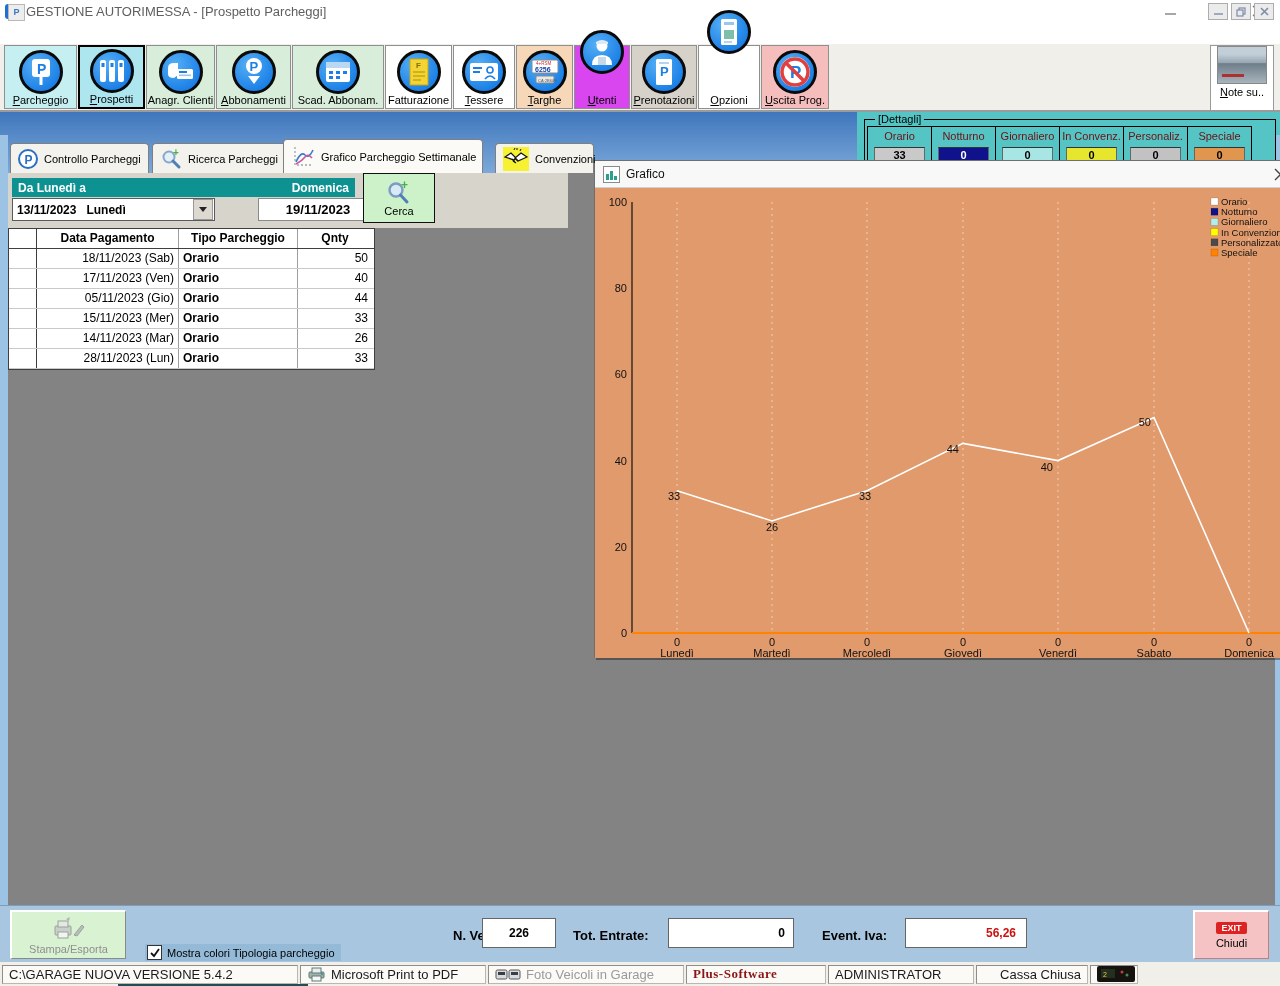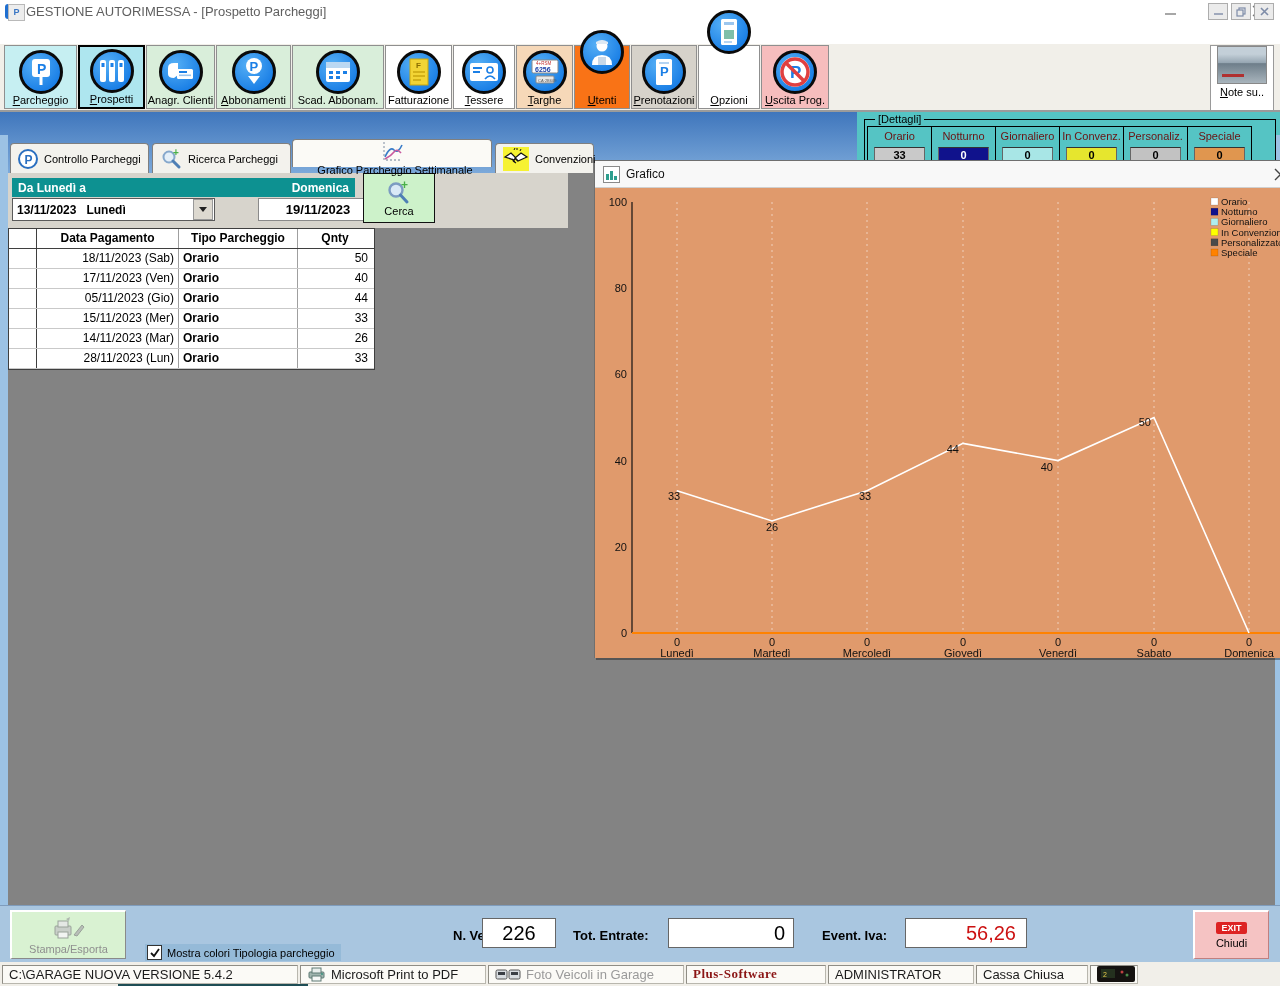--- a/index.html
+++ b/index.html
@@ -94,21 +94,21 @@
      border-top:2px solid #fff;border-left:2px solid #fff;display:flex;flex-direction:column;align-items:center;
      justify-content:flex-end;cursor:pointer;box-sizing:border-box;}
   #stampa-btn .tlabel{color:#8F8F8F;font-size:11px;margin-bottom:2px;}
   #chk-wrap{position:absolute;left:145px;top:38px;display:flex;align-items:center;background:#95BAD8;padding:1px 6px 1px 2px;}
   #checkbox{width:13px;height:13px;background:#fff;border:1px solid #333;display:flex;align-items:center;
      justify-content:center;cursor:pointer;}
   #checkbox svg{display:block;}
   #chk-label{font-size:11px;margin-left:5px;color:#000;}
   .fieldlabel{position:absolute;font-size:13px;font-weight:bold;color:#000;top:22px;}
   .fieldbox{position:absolute;top:12px;height:30px;background:#fff;border:1px solid #666;box-sizing:border-box;
-     font-size:20px;font-weight:normal;line-height:28px;}
+     font-size:12px;font-weight:bold;line-height:28px;}
   #chiudi-btn{left:1193px;top:4px;width:76px;height:49px;background:#F5C3C3;border:1px solid #C08080;
      border-top:2px solid #fff;border-left:2px solid #fff;display:flex;flex-direction:column;align-items:center;
      justify-content:center;cursor:pointer;box-sizing:border-box;}
   #exit-badge{background:#D22;color:#fff;font-size:9px;font-weight:bold;padding:1px 5px;border-radius:2px;margin-bottom:3px;}
   #chiudi-label{font-size:11px;color:#000;}
   
   #statusbar{left:0;top:962px;width:1280px;height:24px;background:#F1EFE9;display:flex;align-items:center;padding-left:2px;}
   .spanel{height:19px;border:1px solid #B9B7AE;border-top-color:#8f8d85;border-left-color:#8f8d85;background:#FBFAF6;
      display:flex;align-items:center;margin-right:2px;padding:0 6px;box-sizing:border-box;white-space:nowrap;overflow:hidden;}
   .spanel .stext{font-size:13px;color:#1a1a1a;}
@@ -265,21 +265,21 @@
           <svg width="32" height="30" viewBox="0 0 32 30">
             <rect x="3" y="3" width="26" height="13" rx="1.5" fill="#fff" stroke="#888"></rect>
             <text x="7" y="8" font-size="4.5" fill="#C03030" font-family="Liberation Sans,sans-serif">4+RSM</text>
             <text x="6" y="14.5" font-size="7" font-weight="bold" fill="#1B3FA6" font-family="Liberation Sans,sans-serif">6256</text>
             <rect x="7" y="19" width="18" height="7" rx="1" fill="#E8E8E8" stroke="#888"></rect>
             <text x="9" y="24.5" font-size="4" fill="#555" font-family="Liberation Sans,sans-serif">CA·2B609</text>
           </svg>
         </div>
         <span class="tlabel"><u>T</u>arghe</span>
       </div>
-      <div class="tbtn" style="width: 56px; background: #f97316; gap: 20px;">
+      <div class="tbtn" style="width: 56px; background: #d946ef; gap: 20px;">
         <div class="circ">
           <svg width="28" height="30" viewBox="0 0 28 30">
             <circle cx="14" cy="9" r="5.5" fill="#fff"></circle>
             <path d="M8 5 Q14 1 20 5 L20 7 L8 7 Z" fill="#DDE9F4"></path>
             <path d="M4 28 q0 -10 10 -10 q10 0 10 10 Z" fill="#fff"></path>
             <rect x="10" y="20" width="8" height="8" fill="#C8D8E8"></rect>
           </svg>
         </div>
         <span class="tlabel"><u>U</u>tenti</span>
       </div>
@@ -370,21 +370,21 @@
       <div class="tab abs" style="left: 152px; width: 139px; top: 143px; height: 30px; z-index: 2;">
         <span class="tab-icon">
           <svg width="22" height="22" viewBox="0 0 22 22">
             <circle cx="9" cy="9" r="5.5" fill="#E4EFF8" stroke="#86A8CC" stroke-width="2"></circle>
             <line x1="13" y1="13" x2="19" y2="19" stroke="#4E7FB5" stroke-width="3" stroke-linecap="round"></line>
             <text x="13" y="8" font-size="10" font-weight="bold" fill="#49B049" font-family="Liberation Sans,sans-serif">+</text>
           </svg>
         </span>
         <span class="tab-label">Ricerca Parcheggi</span>
       </div>
-      <div class="tab abs" style="left: 292px; width: 200px; top: 139px; height: 28px; background: rgb(251, 250, 246); z-index: 3; flex-direction: column;">
+      <div class="tab abs" style="left: 283px; width: 200px; top: 139px; height: 34px; background: rgb(251, 250, 246); z-index: 3;">
         <span class="tab-icon">
           <svg width="24" height="24" viewBox="0 0 24 24">
             <path d="M4 2 L4 20 L22 20" fill="none" stroke="#9AA6B4" stroke-width="1.3" stroke-dasharray="2 2"></path>
             <path d="M5 17 Q10 6 14 10 T22 5" fill="none" stroke="#3A7CC8" stroke-width="1.6"></path>
             <path d="M5 19 Q11 16 14 12 T21 13" fill="none" stroke="#C85A9E" stroke-width="1.6"></path>
           </svg>
         </span>
         <span class="tab-label">Grafico Parcheggio Settimanale</span>
       </div>
       <div class="tab abs" style="left: 495px; width: 99px; top: 143px; height: 30px; z-index: 2;">
@@ -603,21 +603,21 @@
           </svg>
         </span>
         <span class="stext">Foto Veicoli in Garage</span>
       </div>
       <div class="spanel brand" style="width: 140px;">
         <span class="stext">Plus-Software</span>
       </div>
       <div class="spanel" style="width: 146px;">
         <span class="stext">ADMINISTRATOR</span>
       </div>
-      <div class="spanel" style="width: 112px;">
+      <div class="spanel" style="width: 112px; justify-content: flex-end;">
         <span class="stext">Cassa Chiusa</span>
       </div>
       <div class="spanel" style="width: 48px;">
         <span class="sicon">
           <svg width="38" height="16" viewBox="0 0 38 16">
             <rect x="0" y="0" width="38" height="16" rx="2" fill="#151210"></rect>
             <rect x="4" y="3" width="14" height="9" fill="#24301E"></rect>
             <text x="6" y="10.5" font-size="7" fill="#E8C84A" font-family="Liberation Sans,sans-serif">2</text>
             <circle cx="25" cy="6" r="1.5" fill="#C04040"></circle>
             <circle cx="30" cy="9" r="1.5" fill="#4A8C4A"></circle>

